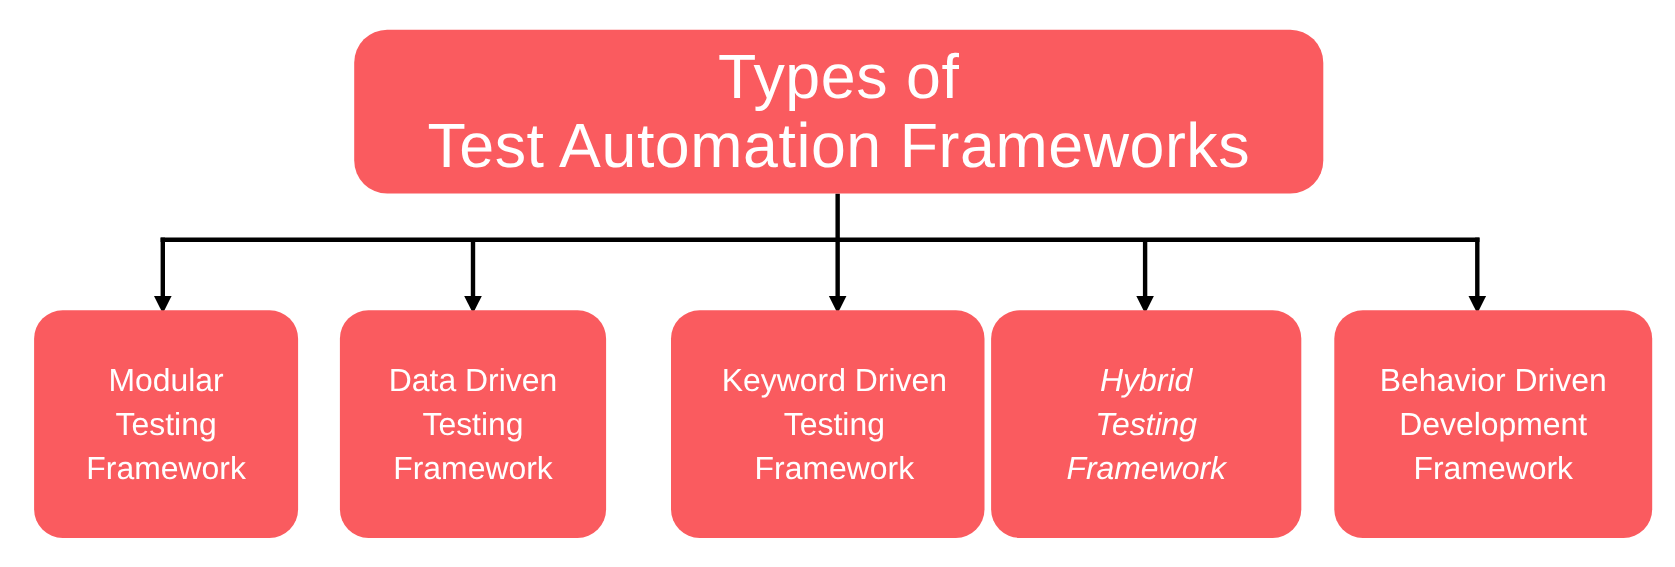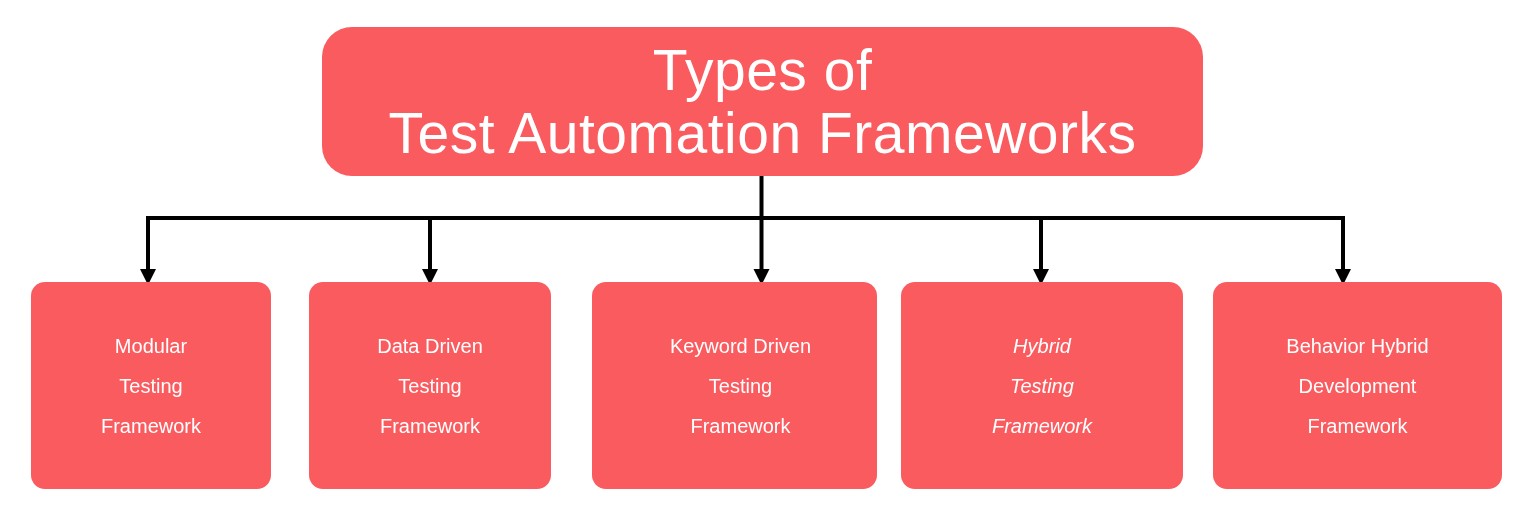--- a/index.html
+++ b/index.html
@@ -49,27 +49,27 @@
     width: 881px;
     height: 149px;
     border-radius: 30px;
     font-size: 57px;
     line-height: 63px;
     letter-spacing: 0.5px;
   }
   .node--child {
     top: 282px;
     height: 207px;
-    border-radius: 14px;
-    font-size: 20px;
+    border-radius: 26px;
+    font-size: 29px;
     line-height: 40px;
   }
   .node--child.pos-0 { left: 31px;   width: 240px; }
   .node--child.pos-1 { left: 309px;  width: 242px; }
-  .node--child.pos-2 { left: 592px;  width: 285px; padding-left: 12px; }
+  .node--child.pos-2 { left: 610px;  width: 285px; padding-left: 12px; }
   .node--child.pos-3 { left: 901px;  width: 282px; font-style: italic; }
   .node--child.pos-4 { left: 1213px; width: 289px; }
 </style>
 </head>
 <body>
 
 <div class="canvas">
 
   <svg class="connectors" viewBox="0 0 1523 515" xmlns="http://www.w3.org/2000/svg" aria-hidden="true">
 
@@ -112,18 +112,18 @@
 Framework</span>
   </div>
 
   <div class="node node--child pos-3">
     <span>Hybrid
 Testing
 Framework</span>
   </div>
 
   <div class="node node--child pos-4">
-    <span>Behavior Hybrid
+    <span>Behavior Driven
 Development
 Framework</span>
   </div>
 
 </div>
 
 </body></html>

